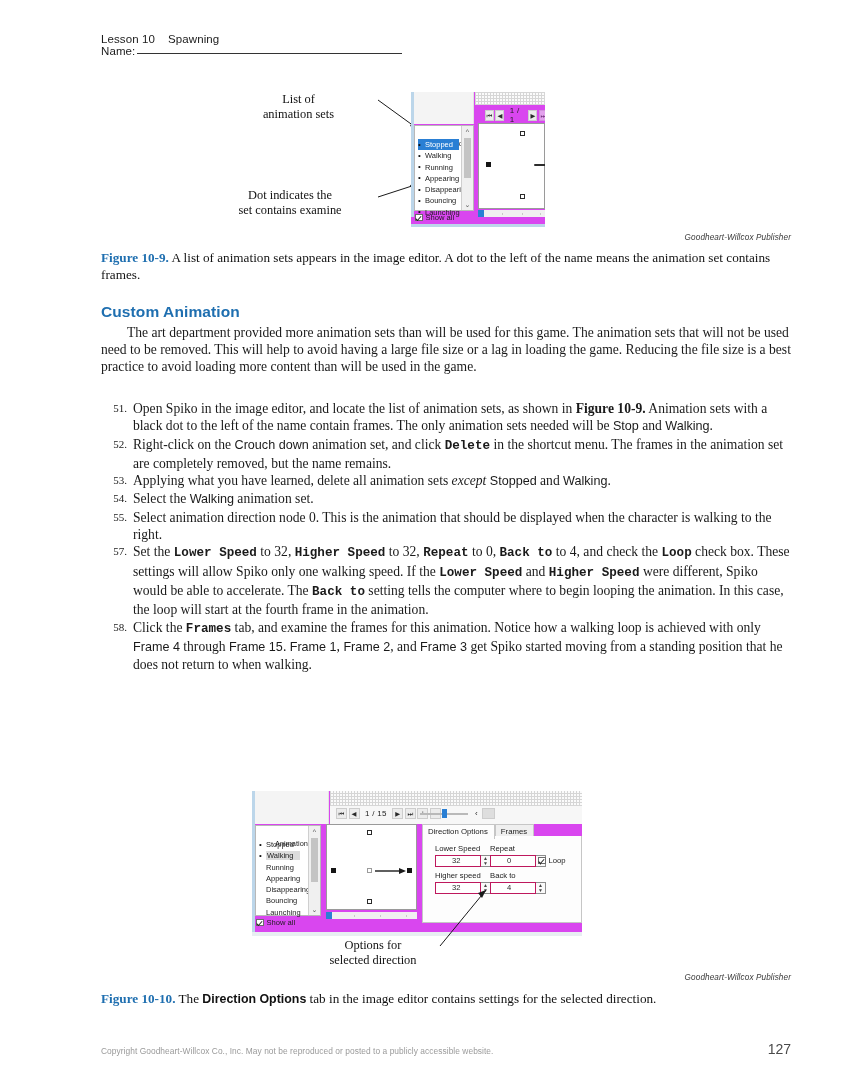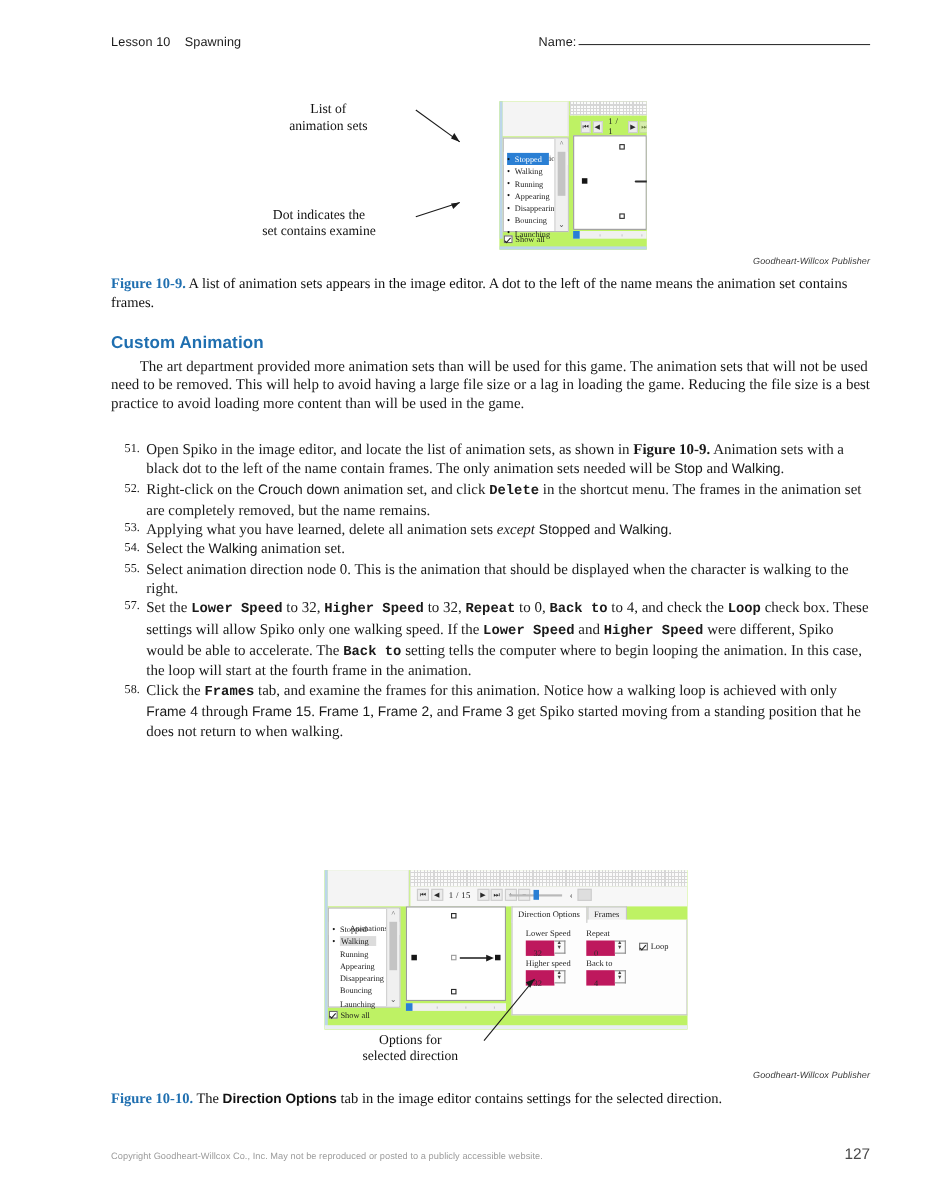--- a/index.html
+++ b/index.html
@@ -10,23 +10,23 @@
     font-family: "Liberation Serif", serif;
     color: #1a1a1a;
     position: relative;
     overflow: hidden;
   }
   .page { position:relative; width:849px; height:1087px; }
 
   
   .runhead {
     position:absolute; left:101px; top:33px; width:690px;
-    display:flex; justify-content:space-between; align-items:baseline;
+    display:flex; align-items:baseline;
     font-family:"Liberation Sans", sans-serif;
-    font-size:11.5px; color:#1b1b1b; letter-spacing:.1px;
+    font-size:11.5px; color:#1b1b1b; letter-spacing:.1px;flex-direction:column;
   }
   .runhead .lesson { display:flex; gap:13px; }
   .runhead .nameline { display:flex; align-items:baseline; gap:2px;}
   .runhead .rule { display:inline-block; width:265px; border-bottom:1px solid #333; height:1px; position:relative; top:-1px;}
 
   .credit {
     font-family:"Liberation Sans", sans-serif;
     font-style:italic; font-size:8.2px; color:#3a3a3a;
     text-align:right; letter-spacing:.1px;
   }
@@ -76,26 +76,25 @@
   }
   .footer-page {
     position:absolute; right:58px; top:1041px;
     font-family:"Liberation Sans", sans-serif;
     font-size:14px; color:#4a4a4a;
   }
 
   
   .shot {
     position:absolute;
-    background:#bef264;
-    font-family:Liberation Serif, serif;
+    background:#d946ef;
+    font-family:Liberation Sans, sans-serif;
     font-size:7.6px;
     color:#1c1c1c;
     overflow:hidden;
-    margin-left:43px;
   }
   .shot .chrome-top { position:absolute; background:#f3f3f3; }
   .shot .hatch {
     position:absolute;
     background-image:
       repeating-linear-gradient(0deg,  #d6d6d6 0 1px, transparent 1px 3px),
       repeating-linear-gradient(90deg, #d6d6d6 0 1px, transparent 1px 3px);
     background-color:#fbfbfb;
   }
 
@@ -170,22 +169,22 @@
   .tab {
     font-size:7.8px; padding:2px 6px 2.5px 5px; color:#1c1c1c; white-space:nowrap;
     border:1px solid #c6c6c6; border-bottom:none; background:#efefef;
   }
   .tab.active { background:#fdfdfd; position:relative; z-index:3; }
   .tabpane { position:absolute; background:#fdfdfd; border:1px solid #c6c6c6; }
 
   .fld-label { position:absolute; font-size:7.7px; color:#1b1b1b; white-space:nowrap; }
   .spin { position:absolute; height:11.5px; display:flex; }
   .spin .sv {
-    width:26px; border:7px solid #be185d; background:#fff;
-    font-size:7.6px; line-height:9.5px; padding-left:0; color:#2a2a2a;
+    width:46px; border:1px solid #be185d; background:#fff;
+    font-size:7.6px; line-height:9.5px; padding-left:16px; color:#2a2a2a;
   }
   .spin .sbtns {
     width:10px; border:1px solid #8d8d8d; border-left:none; background:#fafafa;
     display:flex; flex-direction:column;
   }
   .spin .sbtns i {
     flex:1; font-style:normal; font-size:5px; line-height:4.6px; text-align:center; color:#444;
   }
   .loopbox { position:absolute; display:flex; align-items:center; gap:3px; font-size:7.7px; }
 

